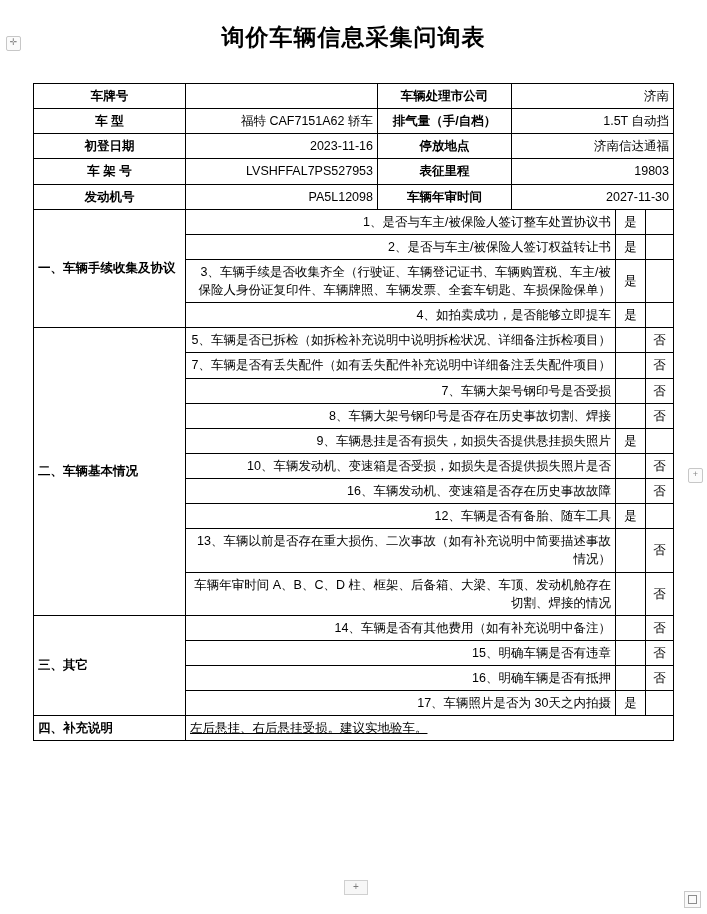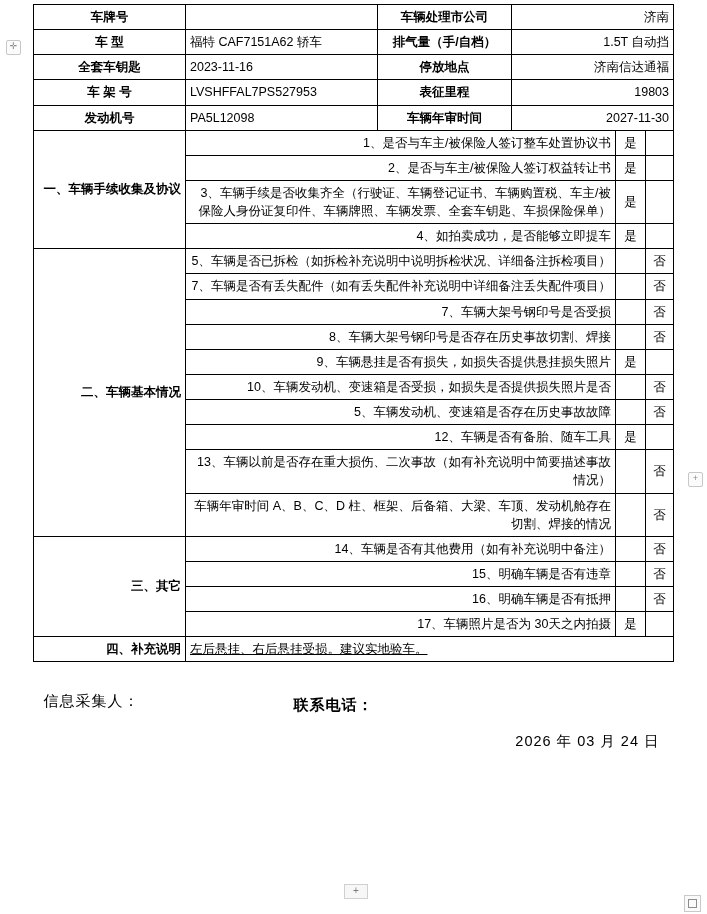--- a/index.html
+++ b/index.html
@@ -26,40 +26,40 @@
     font-size: 23px;
     font-weight: bold;
     letter-spacing: 1px;
     padding-top: 22px;
     padding-bottom: 14px;
     font-family: "Liberation Serif", "DejaVu Serif", serif;
   }
   table.main {
     border-collapse: collapse;
     width: 640px;
-    margin: 4px auto;
+    margin: 16px auto;
     table-layout: fixed;
   }
   table.main td {
     border: 1px solid #000;
     font-size: 12.5px;
     padding: 3px 4px;
     vertical-align: middle;
     line-height: 1.45;
   }
-  .ctr { text-align: left; }
+  .ctr { text-align: right; }
   .lft { text-align: right; }
   .hd {
     font-weight: bold;
     text-align: center;
     white-space: nowrap;
   }
   .sect {
     font-weight: bold;
-    text-align: right;
+    text-align: left;
     font-size: 13px;
     line-height: 1.6;
   }
   .qtext {
     text-align: right;
     font-size: 12.5px;
     line-height: 1.5;
   }
   .ans {
     text-align: center;
@@ -162,20 +162,21 @@
     position: absolute;
     left: 6px;
     top: 36px;
   }
 </style>
 </head>
 <body>
 
 <div class="page">
 
+  <div class="doc-title">询价车辆信息采集问询表</div>
 
   <table class="main">
     <colgroup>
       <col style="width:152px">
       <col style="width:192px">
       <col style="width:134px">
       <col style="width:104px">
       <col style="width:30px">
       <col style="width:28px">
     </colgroup>
@@ -187,21 +188,21 @@
         <td class="hd">车辆处理市公司</td>
         <td class="lft" colspan="3">济南</td>
       </tr>
       <tr>
         <td class="hd">车    型</td>
         <td class="ctr">福特 CAF7151A62 轿车</td>
         <td class="hd">排气量（手/自档）</td>
         <td class="lft" colspan="3">1.5T 自动挡</td>
       </tr>
       <tr>
-        <td class="hd">全套车钥匙</td>
+        <td class="hd">初登日期</td>
         <td class="ctr">2023-11-16</td>
         <td class="hd">停放地点</td>
         <td class="lft" colspan="3">济南信达通福</td>
       </tr>
       <tr>
         <td class="hd">车 架 号</td>
         <td class="ctr">LVSHFFAL7PS527953</td>
         <td class="hd">表征里程</td>
         <td class="lft" colspan="3">19803</td>
       </tr>
@@ -259,21 +260,21 @@
         <td class="qtext" colspan="3">9、车辆悬挂是否有损失，如损失否提供悬挂损失照片</td>
         <td class="ans">是</td>
         <td class="ans"></td>
       </tr>
       <tr>
         <td class="qtext" colspan="3">10、车辆发动机、变速箱是否受损，如损失是否提供损失照片是否</td>
         <td class="ans"></td>
         <td class="ans">否</td>
       </tr>
       <tr>
-        <td class="qtext" colspan="3">5、车辆发动机、变速箱是否存在历史事故故障</td>
+        <td class="qtext" colspan="3">16、车辆发动机、变速箱是否存在历史事故故障</td>
         <td class="ans"></td>
         <td class="ans">否</td>
       </tr>
       <tr>
         <td class="qtext" colspan="3">12、车辆是否有备胎、随车工具</td>
         <td class="ans">是</td>
         <td class="ans"></td>
       </tr>
       <tr>
         <td class="qtext" colspan="3">13、车辆以前是否存在重大损伤、二次事故（如有补充说明中简要描述事故情况）</td>
@@ -308,24 +309,19 @@
         <td class="ans"></td>
       </tr>
 
       <tr>
         <td class="sect">四、补充说明</td>
         <td class="note-cell" colspan="5">左后悬挂、右后悬挂受损。建议实地验车。</td>
       </tr>
     </tbody>
   </table>
 
-  <div class="footer">
-    <div class="collector">信息采集人：</div>
-    <div class="phone">联系电话：</div>
-    <div class="date">2026 年 03 月 24 日</div>
-  </div>
 
   <div class="handle-box side-handle-left">✛</div>
   <div class="handle-box side-handle-right">+</div>
   <div class="bottom-plus">+</div>
   <div class="resize-corner"></div>
 
 </div>
 
 </body></html>

